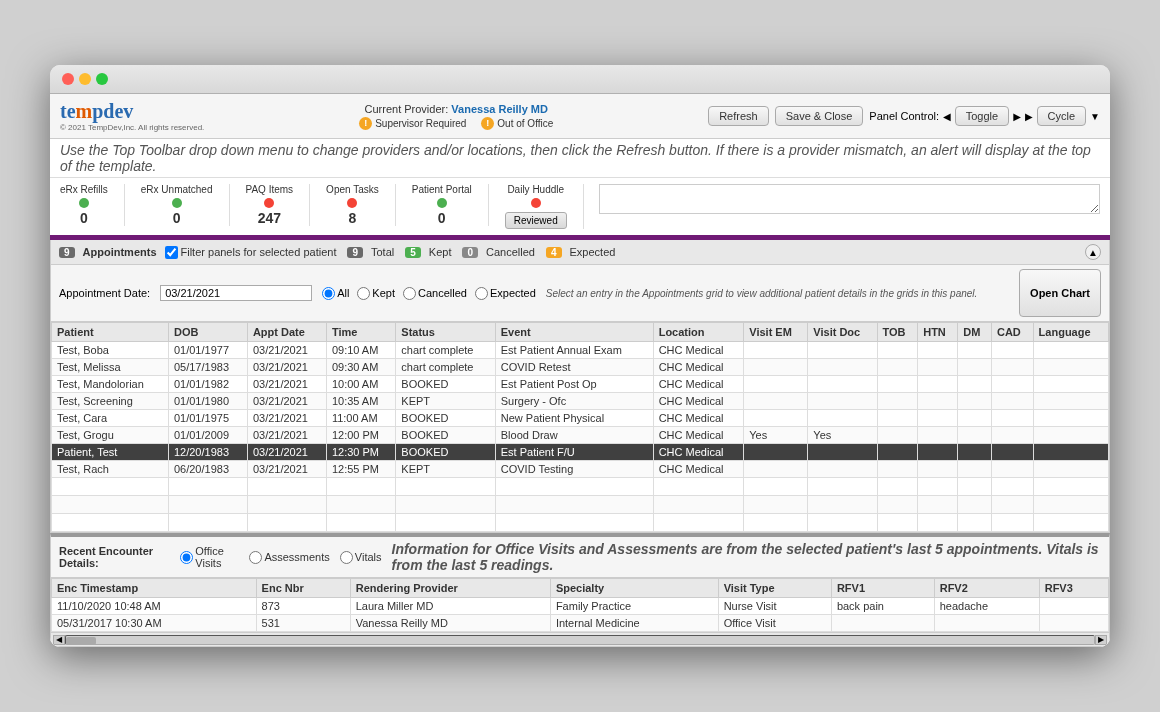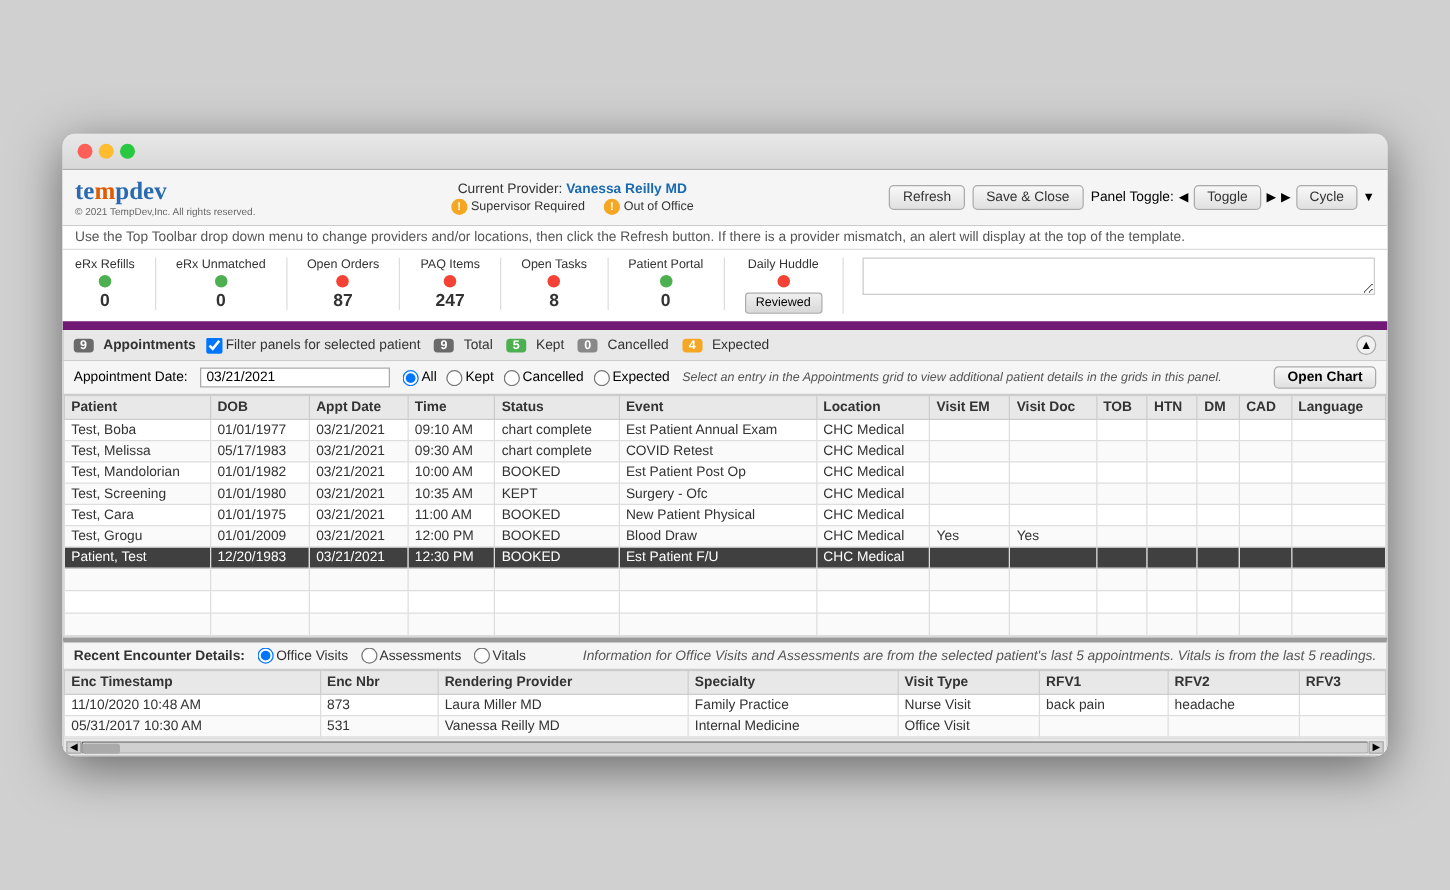--- a/index.html
+++ b/index.html
@@ -123,28 +123,29 @@
       align-items: center;
       gap: 4px;
       font-size: 11px;
     }
 
     
     .info-bar {
       background: #fff;
       border-bottom: 1px solid #ddd;
       padding: 3px 10px;
-      font-size: 11px;
+      font-size: 14px;
       color: #555;
+      font-style: italic;
     }
 
     
     .stats-row {
       background: #fff;
-      border-bottom: 7px solid #701a75;
+      border-bottom: 5px solid #701a75;
       padding: 6px 10px;
       display: flex;
       align-items: flex-start;
       gap: 0;
     }
     .stat-item {
       text-align: center;
       padding: 0 16px;
       border-right: 1px solid #ddd;
     }
@@ -287,21 +288,21 @@
     .note-text {
       font-size: 10px;
       color: #555;
       font-style: italic;
       flex: 1;
     }
     .open-chart-btn {
       background: linear-gradient(to bottom, #f8f8f8, #e0e0e0);
       border: 1px solid #aaa;
       border-radius: 4px;
-      padding: 2px 10px;
+      padding: 17px 10px;
       font-size: 11px;
       cursor: pointer;
       font-weight: bold;
     }
 
     
     .data-table {
       width: 100%;
       border-collapse: collapse;
       font-size: 11px;
@@ -341,22 +342,22 @@
       border-top: 4px solid #999;
       padding: 4px 8px;
       display: flex;
       align-items: center;
       gap: 10px;
       font-size: 11px;
       font-weight: bold;
       color: #333;
     }
     .encounter-note {
-      font-size: 11px;
-      font-weight: normal;
+      font-size: 14px;
+      font-weight: bold;
       color: #555;
       font-style: italic;
       margin-left: auto;
     }
 
     
     .scrollbar-area {
       height: 14px;
       background: #e8e8e8;
       border: 1px solid #ccc;
@@ -429,21 +430,21 @@
             <div class="alert-icon">!</div>
             <span>Out of Office</span>
           </div>
         </div>
       </div>
 
       <div class="toolbar-buttons">
         <button class="btn">Refresh</button>
         <button class="btn">Save &amp; Close</button>
         <div class="panel-control">
-          <span>Panel Toggle:</span>
+          <span>Panel Control:</span>
           <span style="font-size:10px">◀</span>
           <button class="btn">Toggle</button>
           <span style="font-size:10px">▶</span>
           <span style="font-size:10px">▶</span>
           <button class="btn">Cycle</button>
           <span style="font-size:10px">▼</span>
         </div>
       </div>
     </div>
 
@@ -458,27 +459,20 @@
             <div class="dot-green"></div>
           </div>
         <div class="stat-value">0</div>
       </div>
       <div class="stat-item">
         <div class="stat-label">eRx Unmatched</div>
         <div class="stat-indicator">
             <div class="dot-green"></div>
           </div>
         <div class="stat-value">0</div>
-      </div>
-      <div class="stat-item">
-        <div class="stat-label">Open Orders</div>
-        <div class="stat-indicator">
-            <div class="dot-red"></div>
-          </div>
-        <div class="stat-value">87</div>
       </div>
       <div class="stat-item">
         <div class="stat-label">PAQ Items</div>
         <div class="stat-indicator">
             <div class="dot-red"></div>
           </div>
         <div class="stat-value">247</div>
       </div>
       <div class="stat-item">
         <div class="stat-label">Open Tasks</div>
@@ -671,20 +665,36 @@
               <td>Est Patient F/U</td>
               <td>CHC Medical</td>
               <td></td>
               <td></td>
               <td></td>
               <td></td>
               <td></td>
               <td></td>
               <td></td>
             </tr>
+            <tr>
+              <td>Test, Rach</td>
+              <td>06/20/1983</td>
+              <td>03/21/2021</td>
+              <td>12:55 PM</td>
+              <td>KEPT</td>
+              <td>COVID Testing</td>
+              <td>CHC Medical</td>
+              <td></td>
+              <td></td>
+              <td></td>
+              <td></td>
+              <td></td>
+              <td></td>
+              <td></td>
+            </tr>
             <tr class="empty-rows">
               <td>&nbsp;</td>
               <td>&nbsp;</td>
               <td>&nbsp;</td>
               <td>&nbsp;</td>
               <td>&nbsp;</td>
               <td>&nbsp;</td>
               <td>&nbsp;</td>
               <td>&nbsp;</td>
               <td>&nbsp;</td>

